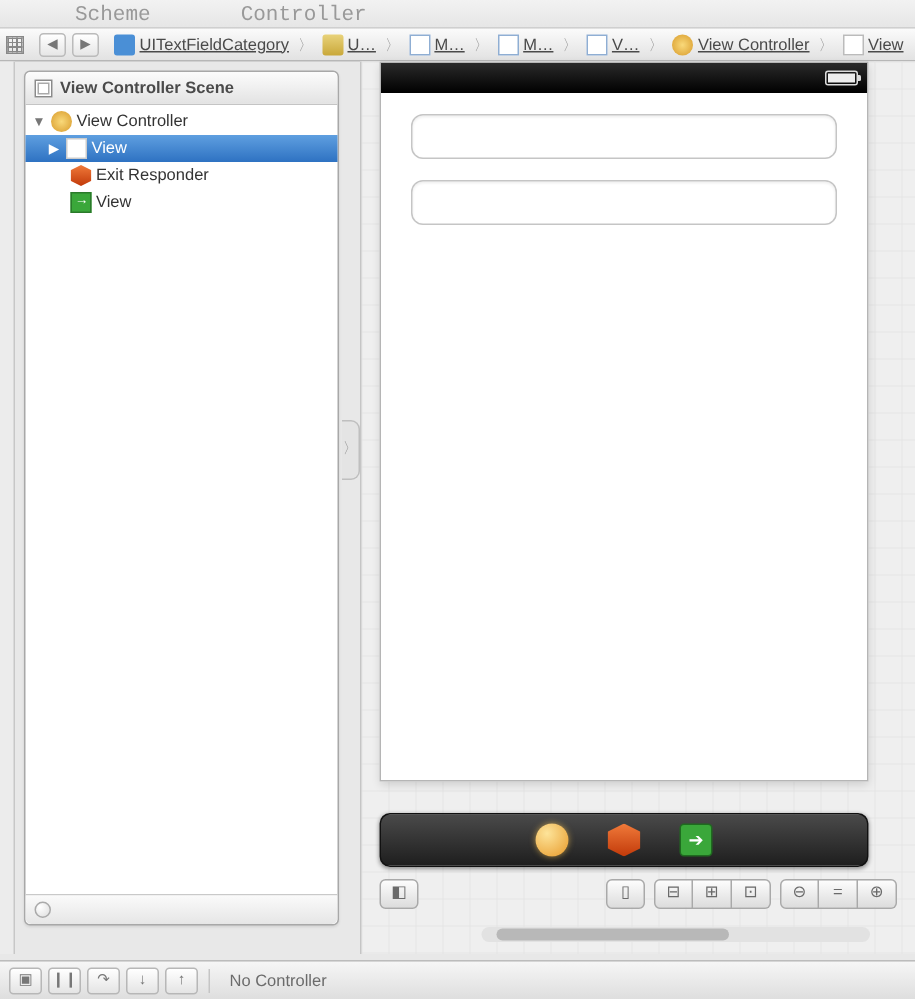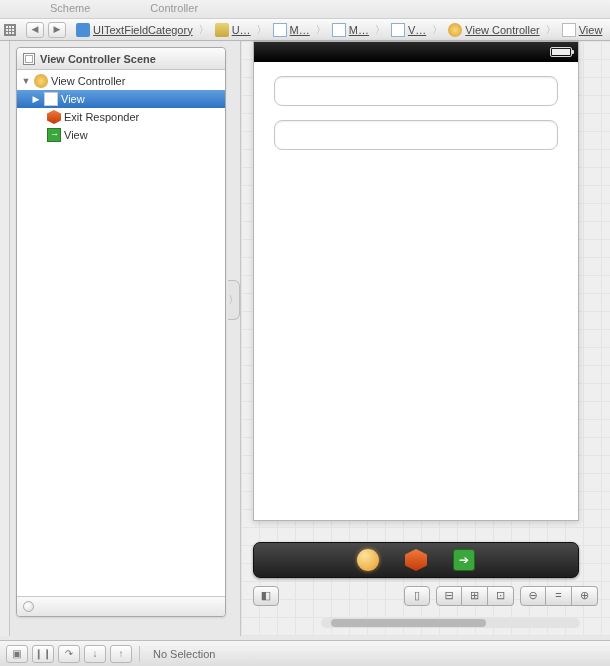--- a/index.html
+++ b/index.html
@@ -1,20 +1,20 @@
 <!DOCTYPE html>
 <html><head>
 <meta charset="utf-8">
 <style>
   * { box-sizing: border-box; margin: 0; padding: 0; font-family: "Lucida Grande", "Helvetica Neue", Arial, sans-serif; font-size: 11px; }
   body { width: 610px; height: 666px; background: #e8e8e8; overflow: hidden; position: relative; }
 
   
   .top-tabs { position: absolute; top: 0; left: 0; right: 0; height: 18px; background: linear-gradient(#f2f2f2,#e6e6e6); color: #999; display: flex; }
-  .top-tabs .tab { padding: 2px 40px 0 20px; font-size: 11px; }
+  .top-tabs .tab { padding: 2px 40px 0 20px; font-size: 14px; font-family: Liberation Mono, monospace; }
   .top-tabs .tab:first-child { padding-left: 50px; }
 
   
   .pathbar { position: absolute; top: 18px; left: 0; right: 0; height: 23px; background: linear-gradient(#fbfbfb,#e2e2e2); border-top: 1px solid #cfcfcf; border-bottom: 1px solid #b7b7b7; display: flex; align-items: center; overflow: hidden; }
   .pathbar .seg { display: flex; align-items: center; padding: 0 4px; color: #4a4a4a; font-size: 11px; white-space: nowrap; cursor: default; text-decoration: underline; }
   .pathbar .seg .ico { width: 14px; height: 14px; margin-right: 3px; display: inline-block; }
   .pathbar .chev { color: #9a9a9a; padding: 0 2px; font-size: 10px; }
   .grid-ico { background: repeating-linear-gradient(#888 0 1px, transparent 1px 3px), repeating-linear-gradient(90deg,#888 0 1px, transparent 1px 3px); border:1px solid #888; width:12px;height:12px; }
   .nav-btns { display:flex; gap:4px; padding:0 6px; }
   .nav-btn { width:18px; height:16px; border:1px solid #bbb; border-radius:3px; background:linear-gradient(#fff,#e6e6e6); text-align:center; line-height:13px; color:#777; font-size:9px; }
@@ -212,14 +212,14 @@
     </div>
 </div>
 
 <div class="debugbar">
   <div class="btn">▣</div>
   <div class="btn">❙❙</div>
   <div class="btn">↷</div>
   <div class="btn">↓</div>
   <div class="btn">↑</div>
   <div class="sep"></div>
-  <span class="status">No Selection</span>
+  <span class="status">No Controller</span>
 </div>
 
 </body></html>

